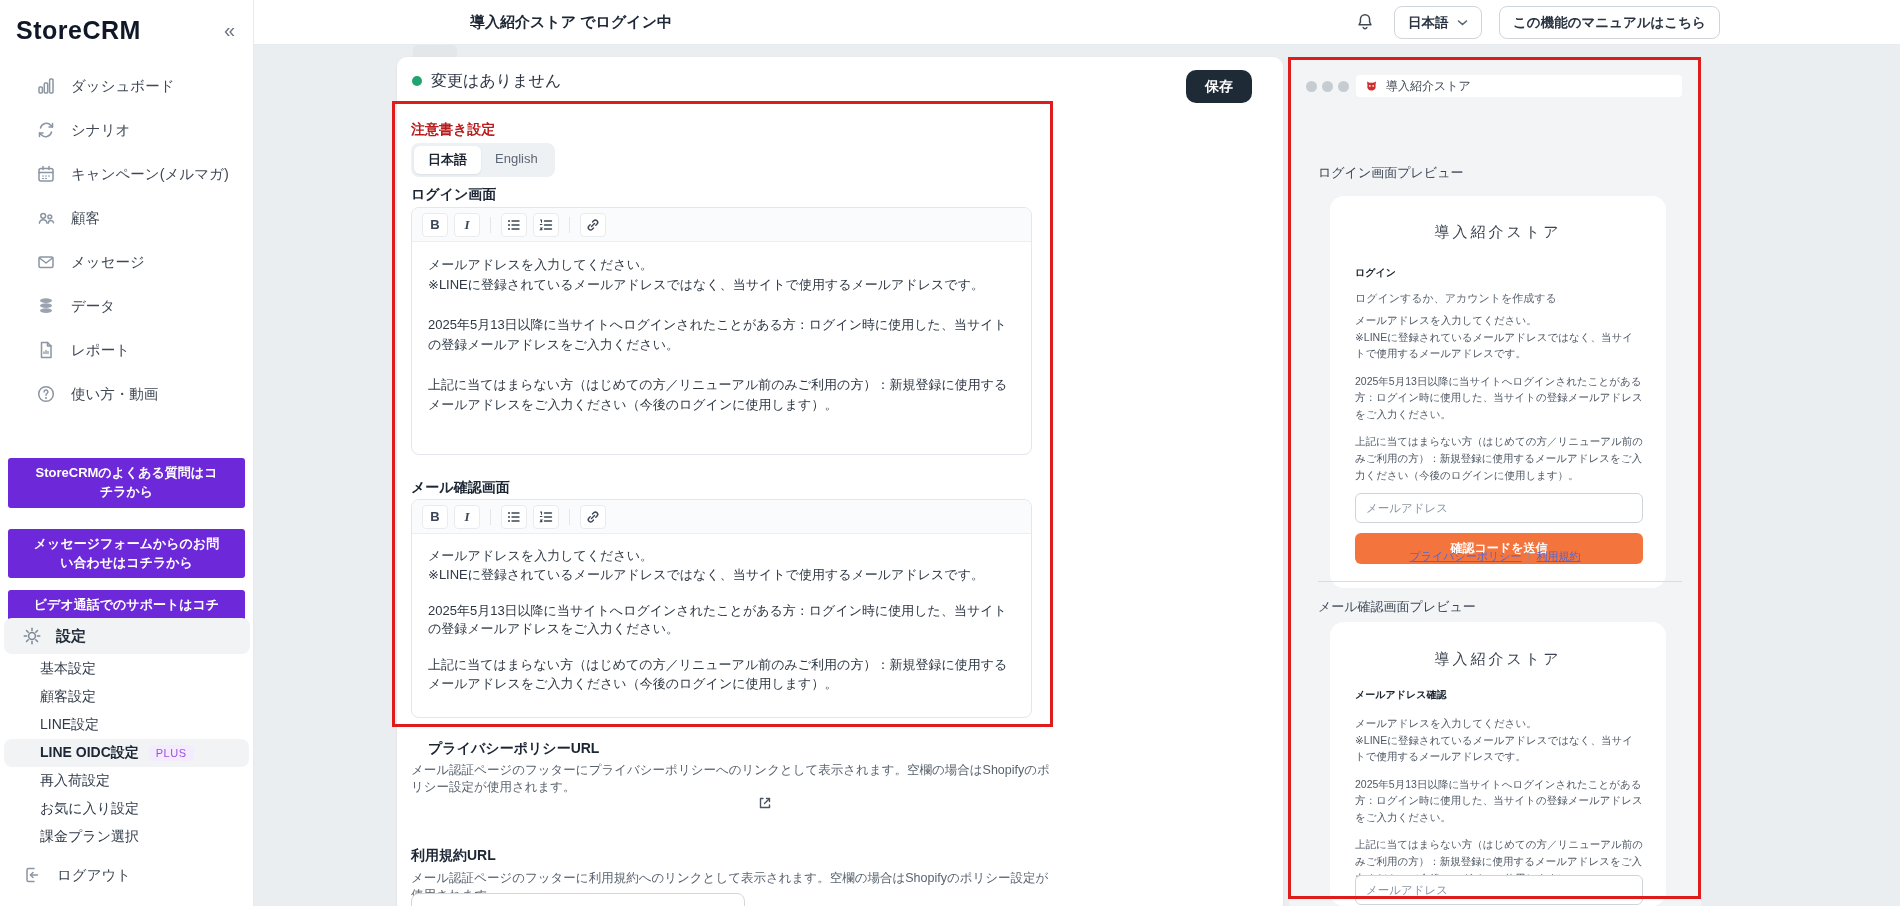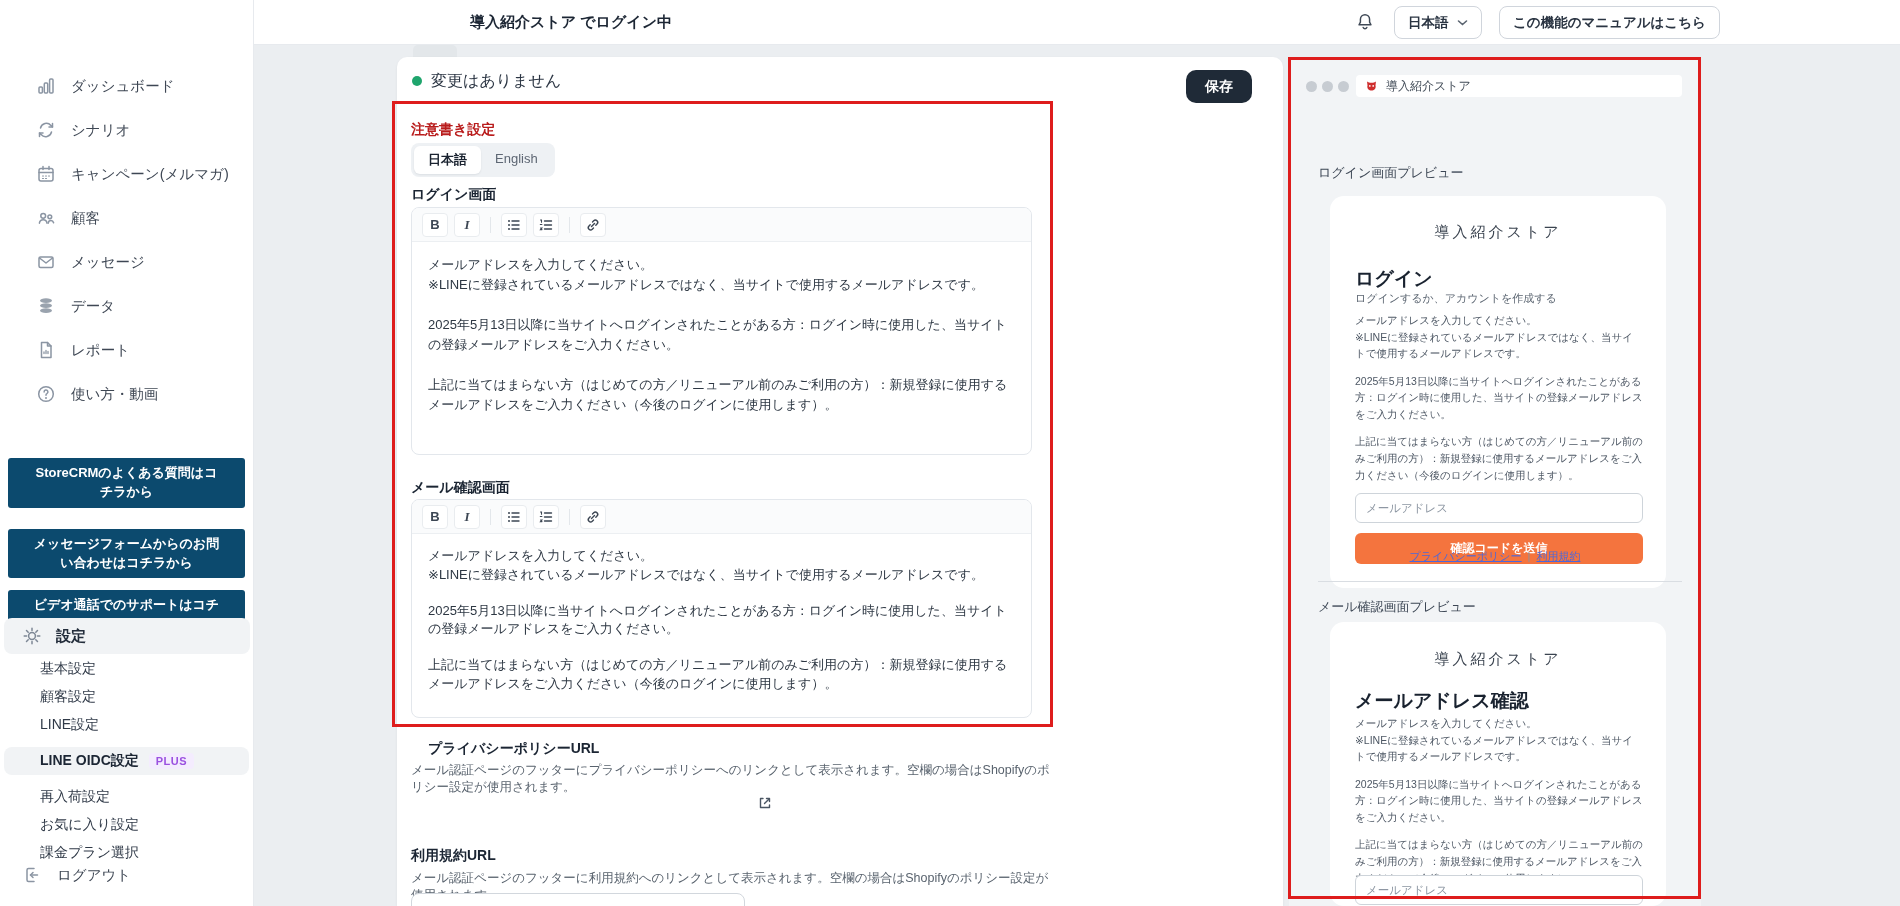--- a/index.html
+++ b/index.html
@@ -8,27 +8,27 @@
   svg{display:block}
 
   
   .sidebar{position:absolute;left:0;top:0;width:254px;height:906px;background:#fff;border-right:1px solid #e7eaee;z-index:3}
   .logo-row{display:flex;align-items:center;justify-content:space-between;padding:16px 18px 10px 16px}
   .logo{font-size:25px;font-weight:800;color:#101828;letter-spacing:.5px}
   .collapse{font-size:20px;color:#6a7382;cursor:pointer}
   .nav{position:absolute;left:14px;top:64px;width:100%}
   .nav-item{display:flex;align-items:center;gap:15px;height:44px;padding:0 22px;font-size:14.5px;color:#3e4754;cursor:pointer}
   .sup-wrap{position:absolute;left:0;top:458px;width:100%}
-  .support-btn{display:flex;align-items:center;justify-content:center;text-align:center;background:#0c4a6e;color:#fff;font-weight:700;font-size:13px;border-radius:3px;margin:0 8px 21px;padding:6px 24px;line-height:1.45;min-height:31px;cursor:pointer}
+  .support-btn{display:flex;align-items:center;justify-content:center;text-align:center;background:#6d28d9;color:#fff;font-weight:700;font-size:13px;border-radius:3px;margin:0 8px 21px;padding:6px 24px;line-height:1.45;min-height:31px;cursor:pointer}
   .support-btn.two{margin-bottom:12px}
   .settings-head{position:absolute;left:4px;top:618px;width:246px;height:36px;display:flex;align-items:center;gap:14px;background:#f1f3f5;border-radius:8px;padding:0 18px;font-size:15px;font-weight:700;color:#232d3b;cursor:pointer}
   .sub-list{position:absolute;left:0;top:655px;width:100%}
   .sub-item{display:flex;align-items:center;height:28px;padding:0 14px 0 40px;font-size:14px;color:#2f3947;cursor:pointer}
-  .sub-item.active{background:#f1f3f5;border-radius:8px;margin:8px 4px;padding-left:36px;font-weight:700;color:#1c2634}
-  .plus-badge{margin-left:10px;background:#f4ecfe;color:#9b51e0;font-size:11px;font-weight:700;padding:2px 7px;border-radius:4px;letter-spacing:.5px}
+  .sub-item.active{background:#f1f3f5;border-radius:8px;margin:0 4px;padding-left:36px;font-weight:700;color:#1c2634}
+  .plus-badge{margin-left:10px;background:#f4ecfe;color:#9b51e0;font-size:11px;font-weight:400;padding:2px 7px;border-radius:4px;letter-spacing:.5px}
   .logout-row{position:absolute;left:0;top:858px;width:100%;display:flex;align-items:center;gap:15px;height:34px;padding:0 22px;font-size:14.5px;color:#3e4754;cursor:pointer}
 
   
   .topbar{position:absolute;left:254px;top:0;width:1646px;height:45px;background:#fff;border-bottom:1px solid #e7eaee;z-index:2}
   .topbar-title{position:absolute;left:216px;top:13px;font-size:15px;font-weight:700;color:#1c2634}
   .bell{position:absolute;left:1100px;top:11px;cursor:pointer}
   .hdr-btn{position:absolute;top:6px;height:33px;display:flex;align-items:center;gap:8px;border:1px solid #d0d5dc;border-radius:8px;background:#fff;padding:0 13px;font-size:13.5px;font-weight:700;color:#2a3442;cursor:pointer}
   .lang-btn{left:1140px}
   .manual-btn{left:1245px}
 
@@ -58,36 +58,40 @@
   .anno{position:absolute;border:3px solid #de1c1c;z-index:6;pointer-events:none}
 
   
   .panel{position:absolute;left:1289px;top:57px;width:412px;height:849px;background:#f2f4f6;z-index:1}
   .dot{position:absolute;top:24px;width:11px;height:11px;border-radius:50%;background:#c7ccd2}
   .addr{position:absolute;left:67px;top:18px;width:326px;height:22px;background:#fff;border-radius:4px;display:flex;align-items:center;gap:8px;padding:0 9px}
   .addr-title{font-size:12px;color:#414b57}
   .pv-label{position:absolute;left:29px;font-size:13px;color:#3d4755}
   .pv-card{position:absolute;left:41px;width:336px;background:#fff;border-radius:14px;overflow:hidden}
   .pv-store{position:absolute;left:0;width:100%;text-align:center;font-size:15px;letter-spacing:3px;color:#3b4450}
-  .pv-h{position:absolute;left:25px;font-size:19px;font-weight:700;color:#19222f}
+  .pv-h{position:absolute;left:25px;font-size:10px;font-weight:700;color:#19222f}
   .pv-sub{position:absolute;left:25px;font-size:11px;color:#5b6571}
   .pv-body{position:absolute;left:25px;width:288px;font-size:10.5px;line-height:1.58;color:#4d5764}
   .pv-body p+p{margin-top:11px}
   .pv-input{position:absolute;left:25px;width:288px;height:30px;border:1px solid #ced4da;border-radius:6px;padding:0 10px;font-size:11.5px;color:#2e3844;font-family:inherit}
   .pv-input::placeholder{color:#8b95a1}
   .pv-btn{position:absolute;left:25px;width:288px;height:31px;background:#f4743e;border:none;border-radius:6px;color:#fff;font-size:12px;font-weight:700;cursor:pointer;font-family:inherit}
   .pv-links{position:absolute;left:0;top:492px;width:100%;text-align:center;font-size:11px;color:#8a94a0}
   .pv-links a{color:#4c68da;text-decoration:underline;cursor:pointer}
   .pv-links .sep{margin:0 6px}
   .pv-divider{position:absolute;left:29px;top:524px;width:364px;height:1px;background:#d9dde2}
 </style>
 </head>
 <body>
 
 <aside class="sidebar">
+  <div class="logo-row">
+    <span class="logo">StoreCRM</span>
+    <span class="collapse">«</span>
+  </div>
   <nav class="nav">
     <div class="nav-item">
       <svg width="20" height="20" viewBox="0 0 20 20" fill="none" stroke="#8b95a3" stroke-width="1.5" stroke-linecap="round" stroke-linejoin="round">
           <rect x="3" y="11" width="3.4" height="6" rx="1"></rect>
           <rect x="8.3" y="7" width="3.4" height="10" rx="1"></rect>
           <rect x="13.6" y="3" width="3.4" height="14" rx="1"></rect>
         </svg>
       <span>ダッシュボード</span>
     </div>
     <div class="nav-item">

